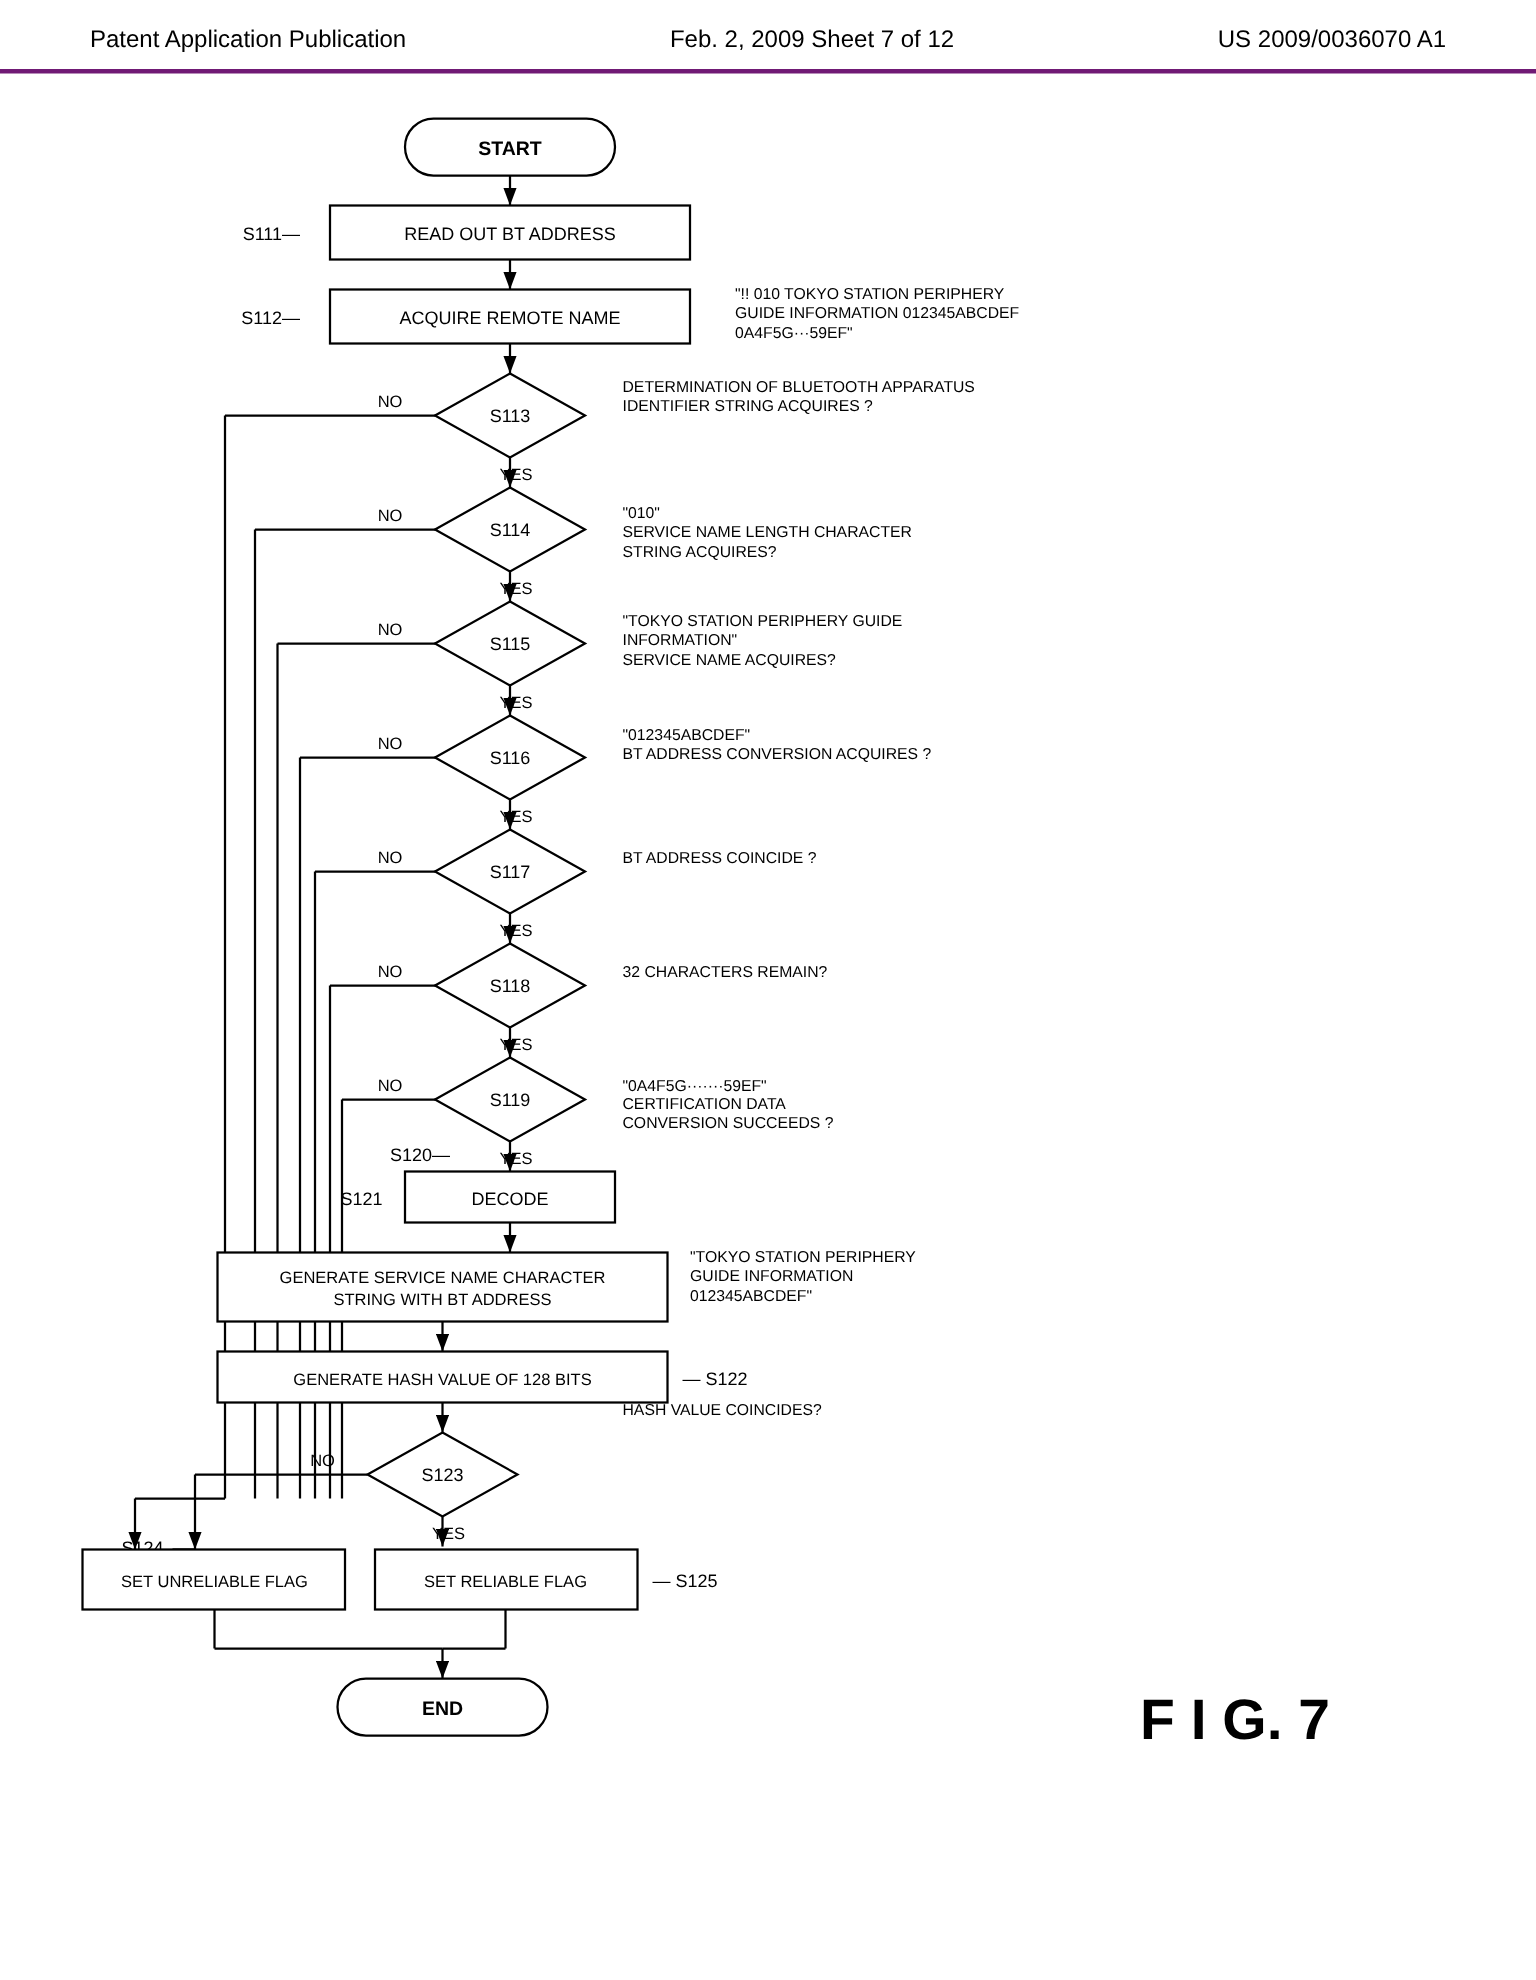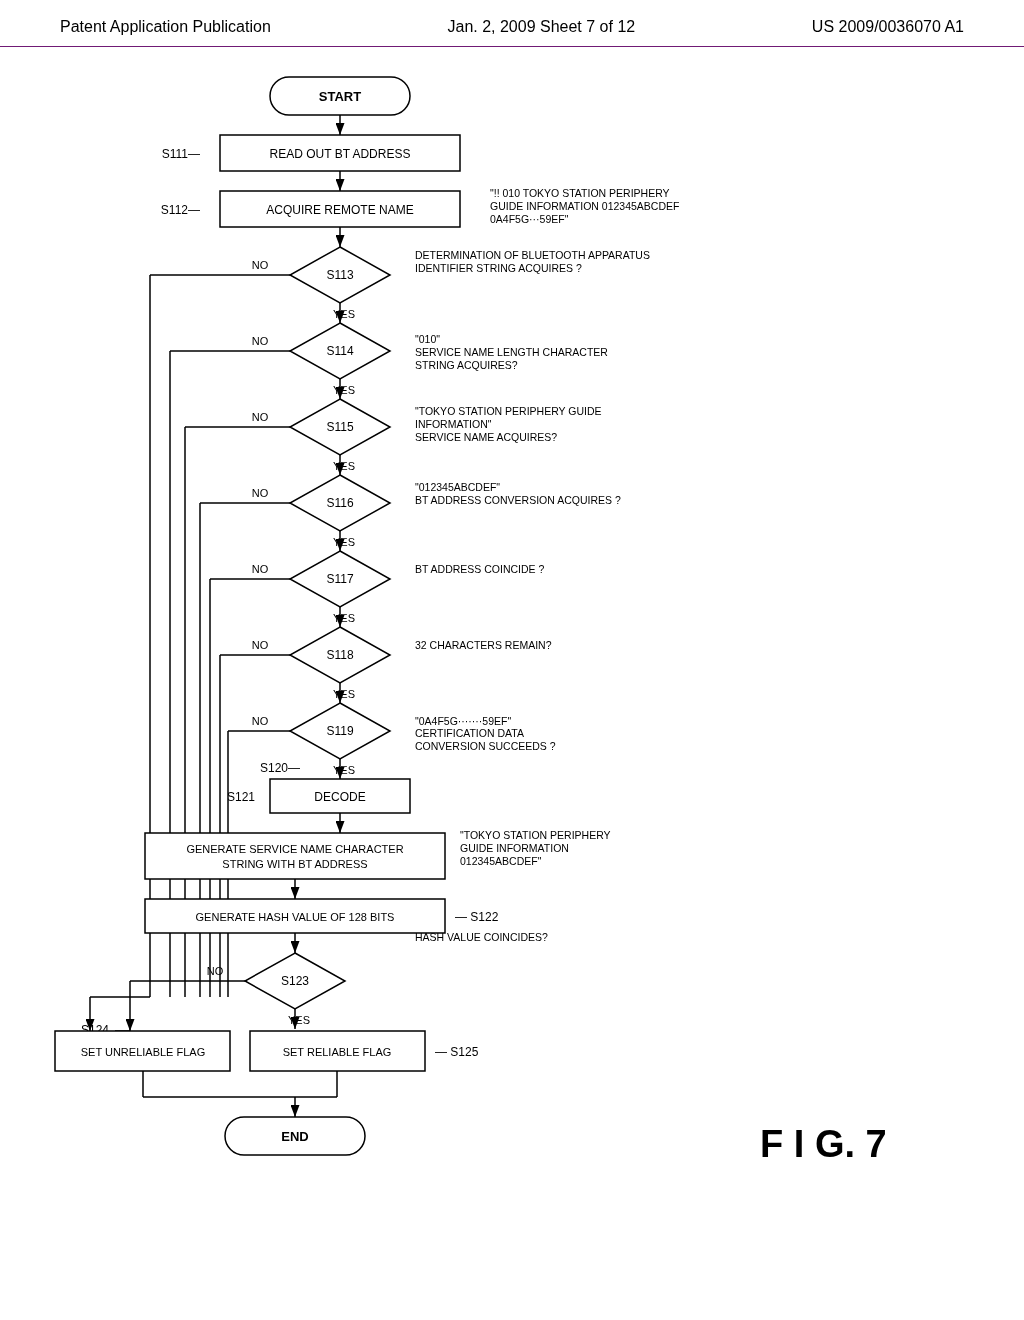--- a/index.html
+++ b/index.html
@@ -10,21 +10,21 @@
       font-family: Arial, Helvetica, sans-serif;
       position: relative;
       overflow: hidden;
     }
 
     .header {
       display: flex;
       justify-content: space-between;
       align-items: center;
       padding: 18px 60px 10px 60px;
-      border-bottom: 1px solid #701a75;
+      border-bottom: 3px solid #701a75;
     }
 
     .diagram-area {
       position: relative;
       width: 100%;
       height: 1240px;
       padding-left: 40px;
     }
 
     svg {
@@ -33,21 +33,21 @@
       left: 0;
       width: 100%;
       height: 100%;
     }
   </style>
 </head>
 <body>
 
 <div class="header">
   <span>Patent Application Publication</span>
-  <span>Jan. 2, 2009   Sheet 7 of 12</span>
+  <span>Feb. 2, 2009   Sheet 7 of 12</span>
   <span>US 2009/0036070 A1</span>
 </div>
 
 <div class="diagram-area">
   <svg viewBox="0 0 1024 1240" xmlns="http://www.w3.org/2000/svg">
     <defs>
       <marker id="arrowhead" markerWidth="8" markerHeight="6" refX="8" refY="3" orient="auto">
         <polygon points="0 0, 8 3, 0 6" fill="#000"></polygon>
       </marker>
     </defs>

